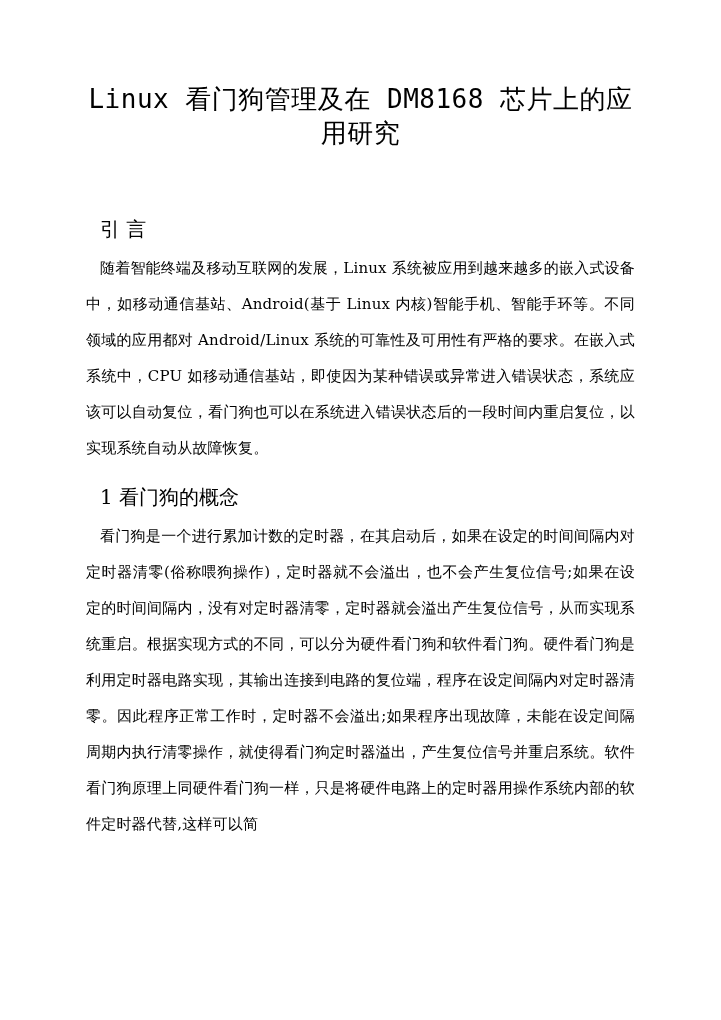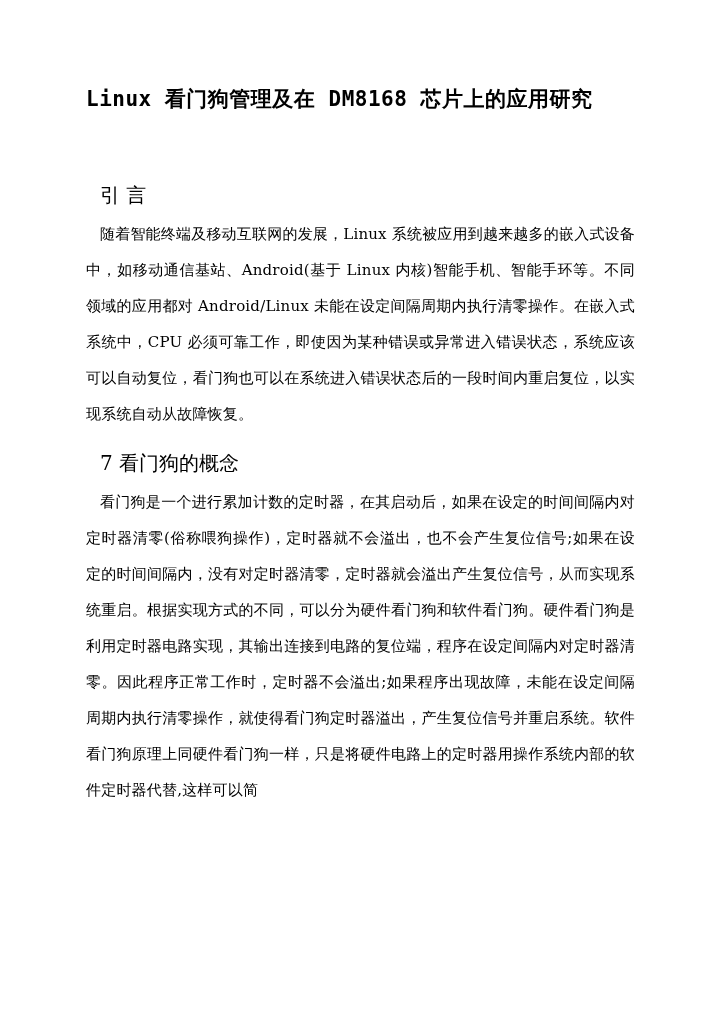--- a/index.html
+++ b/index.html
@@ -16,24 +16,24 @@
   }
   .page {
     position: relative;
     width: 721px;
     height: 1020px;
     box-sizing: border-box;
     padding: 72px 86px 40px 86px;
   }
   .doc-title {
     font-family: "DejaVu Sans Mono", "Liberation Mono", monospace;
-    font-size: 21px;
+    font-size: 26px;
     line-height: 34px;
-    text-align: left;
-    font-weight: bold;
+    text-align: center;
+    font-weight: normal;
     margin: 10px 0 0 0;
     letter-spacing: 0.5px;
   }
   .section-heading {
     font-size: 20px;
     line-height: 26px;
     margin: 30px 0 8px 0;
     text-indent: 14px;
     font-weight: normal;
     font-family: "DejaVu Serif", "Liberation Serif", serif;
@@ -59,19 +59,19 @@
 <body>
 
 <div class="page">
 
   <h1 class="doc-title">Linux 看门狗管理及在 DM8168 芯片上的应用研究</h1>
 
   <div class="spacer-title"></div>
 
   <h2 class="section-heading">引 言</h2>
 
-  <p class="body-text">随着智能终端及移动互联网的发展，Linux 系统被应用到越来越多的嵌入式设备中，如移动通信基站、Android(基于 Linux 内核)智能手机、智能手环等。不同领域的应用都对 Android/Linux 未能在设定间隔周期内执行清零操作。在嵌入式系统中，CPU 必须可靠工作，即使因为某种错误或异常进入错误状态，系统应该可以自动复位，看门狗也可以在系统进入错误状态后的一段时间内重启复位，以实现系统自动从故障恢复。</p>
+  <p class="body-text">随着智能终端及移动互联网的发展，Linux 系统被应用到越来越多的嵌入式设备中，如移动通信基站、Android(基于 Linux 内核)智能手机、智能手环等。不同领域的应用都对 Android/Linux 系统的可靠性及可用性有严格的要求。在嵌入式系统中，CPU 如移动通信基站，即使因为某种错误或异常进入错误状态，系统应该可以自动复位，看门狗也可以在系统进入错误状态后的一段时间内重启复位，以实现系统自动从故障恢复。</p>
 
-  <h2 class="section-heading tight">7 看门狗的概念</h2>
+  <h2 class="section-heading tight">1 看门狗的概念</h2>
 
   <p class="body-text">看门狗是一个进行累加计数的定时器，在其启动后，如果在设定的时间间隔内对定时器清零(俗称喂狗操作)，定时器就不会溢出，也不会产生复位信号;如果在设定的时间间隔内，没有对定时器清零，定时器就会溢出产生复位信号，从而实现系统重启。根据实现方式的不同，可以分为硬件看门狗和软件看门狗。硬件看门狗是利用定时器电路实现，其输出连接到电路的复位端，程序在设定间隔内对定时器清零。因此程序正常工作时，定时器不会溢出;如果程序出现故障，未能在设定间隔周期内执行清零操作，就使得看门狗定时器溢出，产生复位信号并重启系统。软件看门狗原理上同硬件看门狗一样，只是将硬件电路上的定时器用操作系统内部的软件定时器代替,这样可以简</p>
 
 </div>
 
 </body></html>

